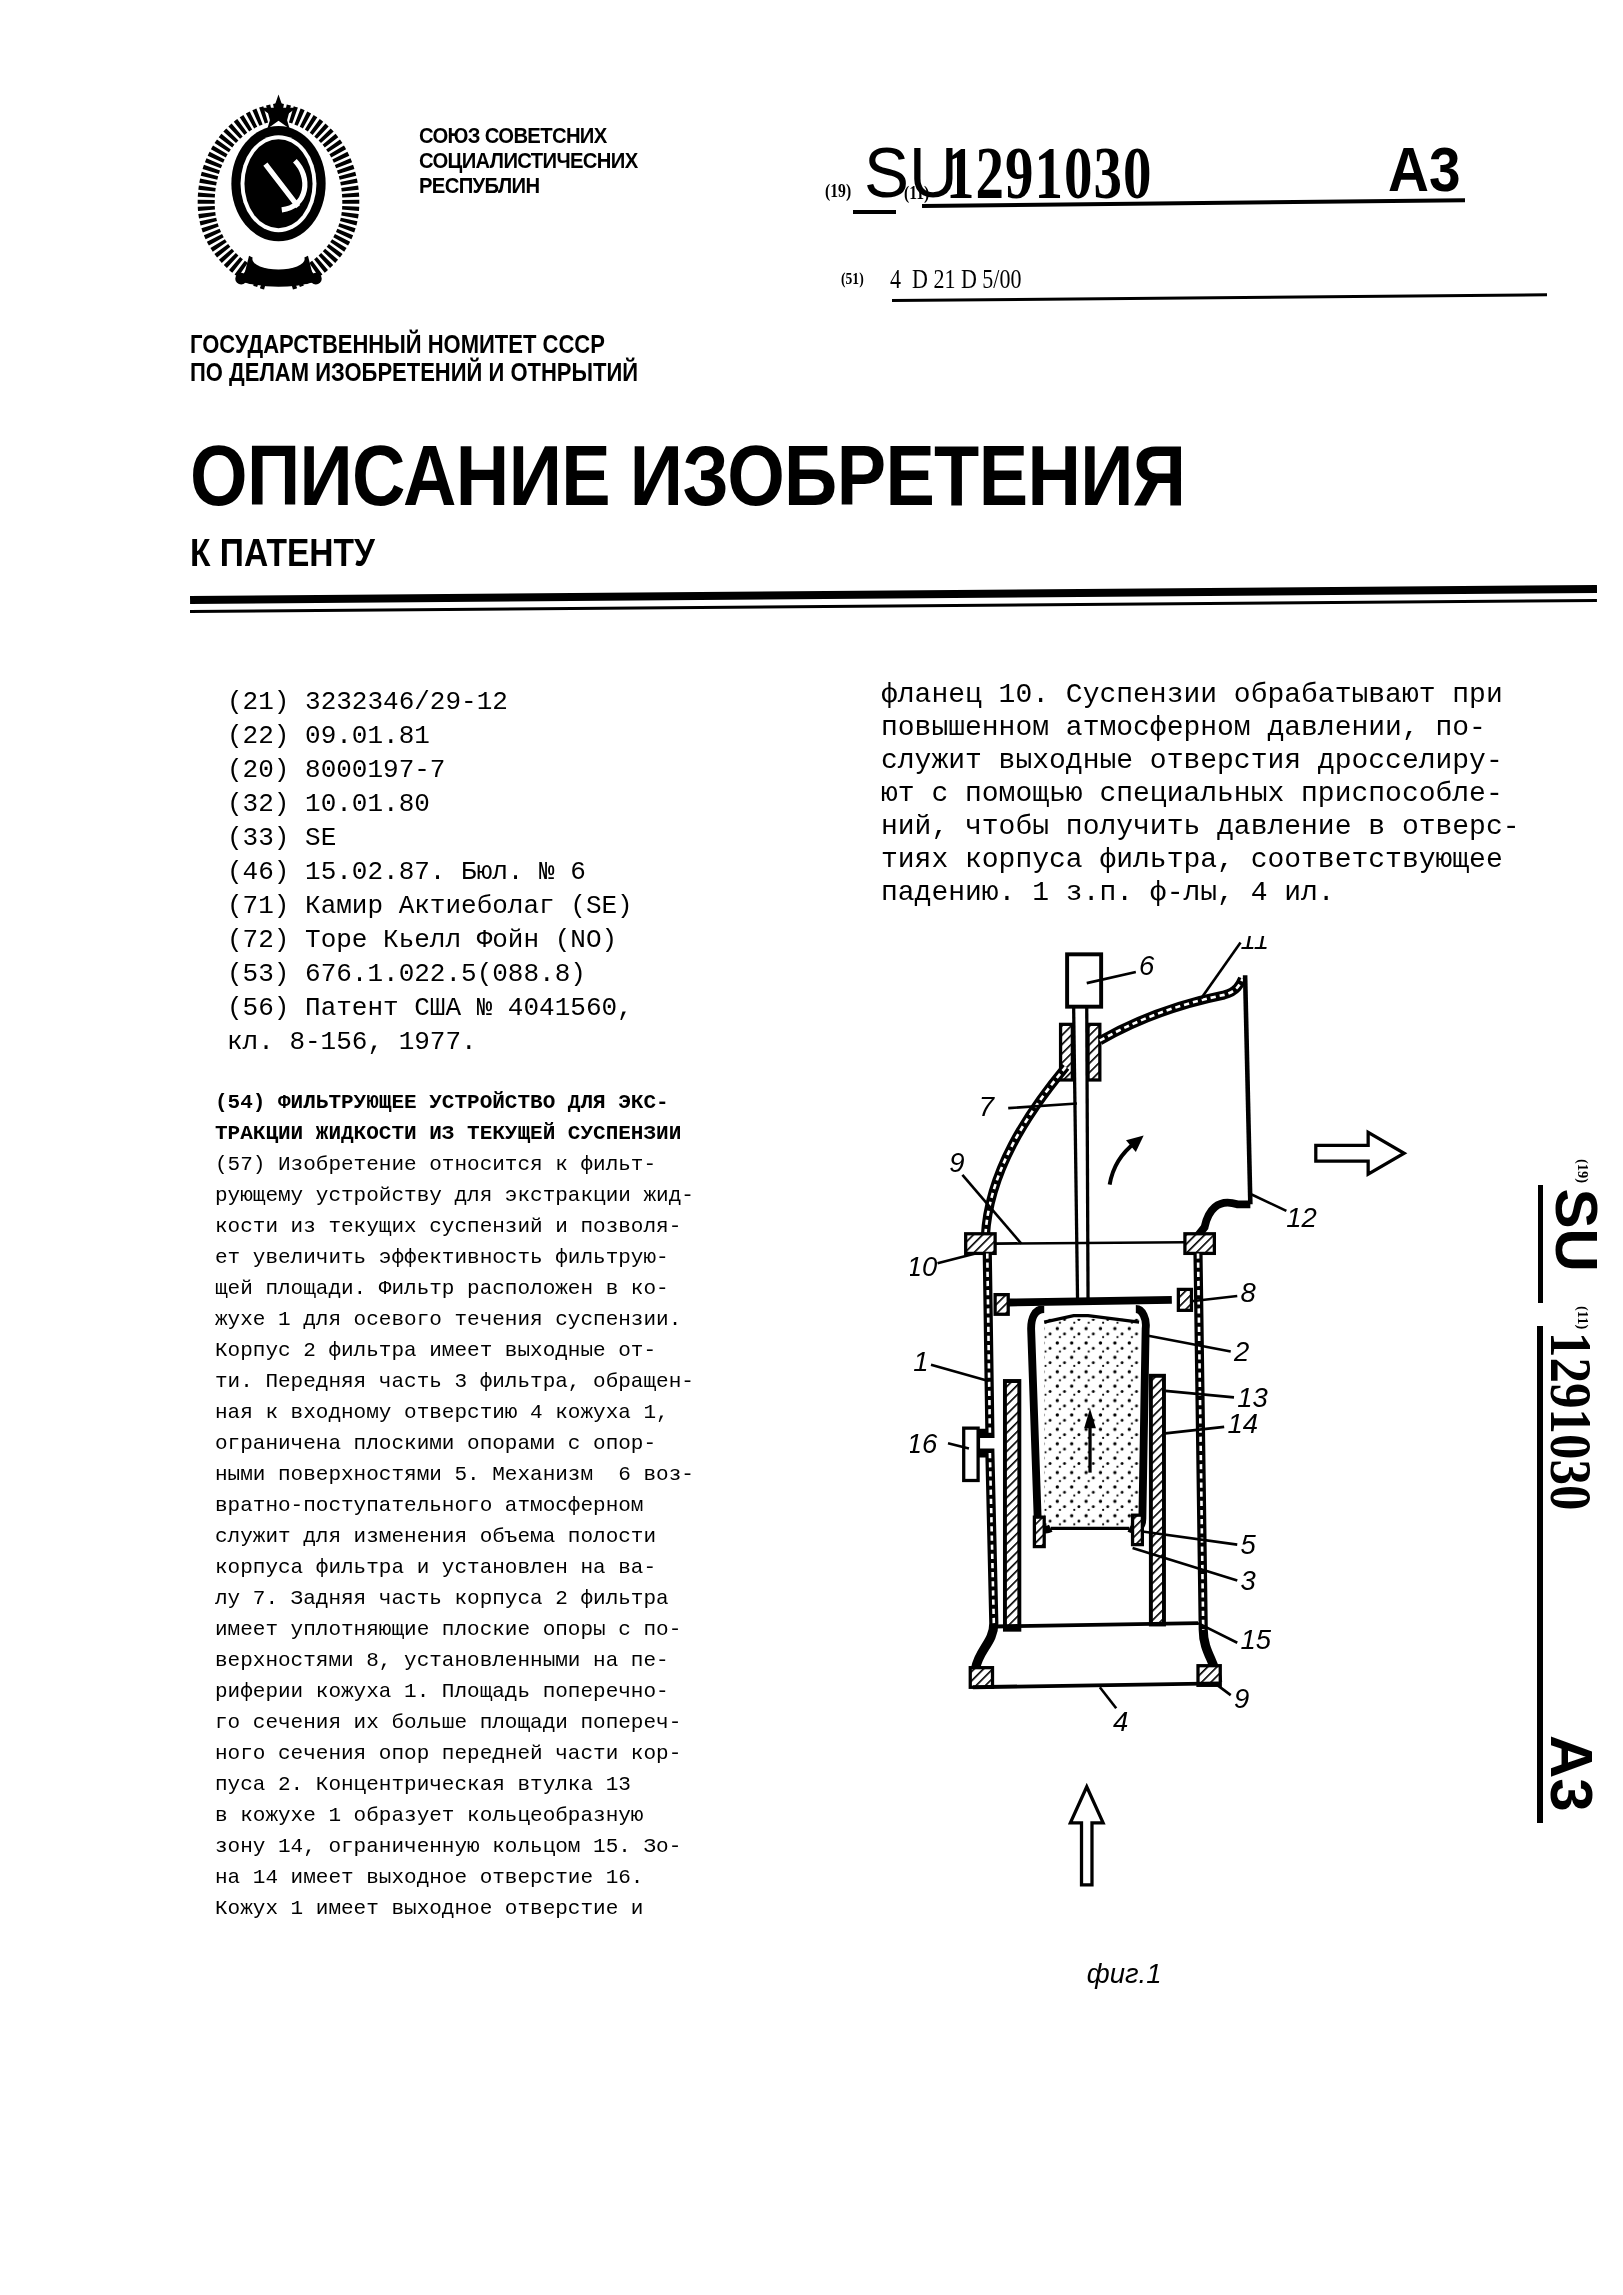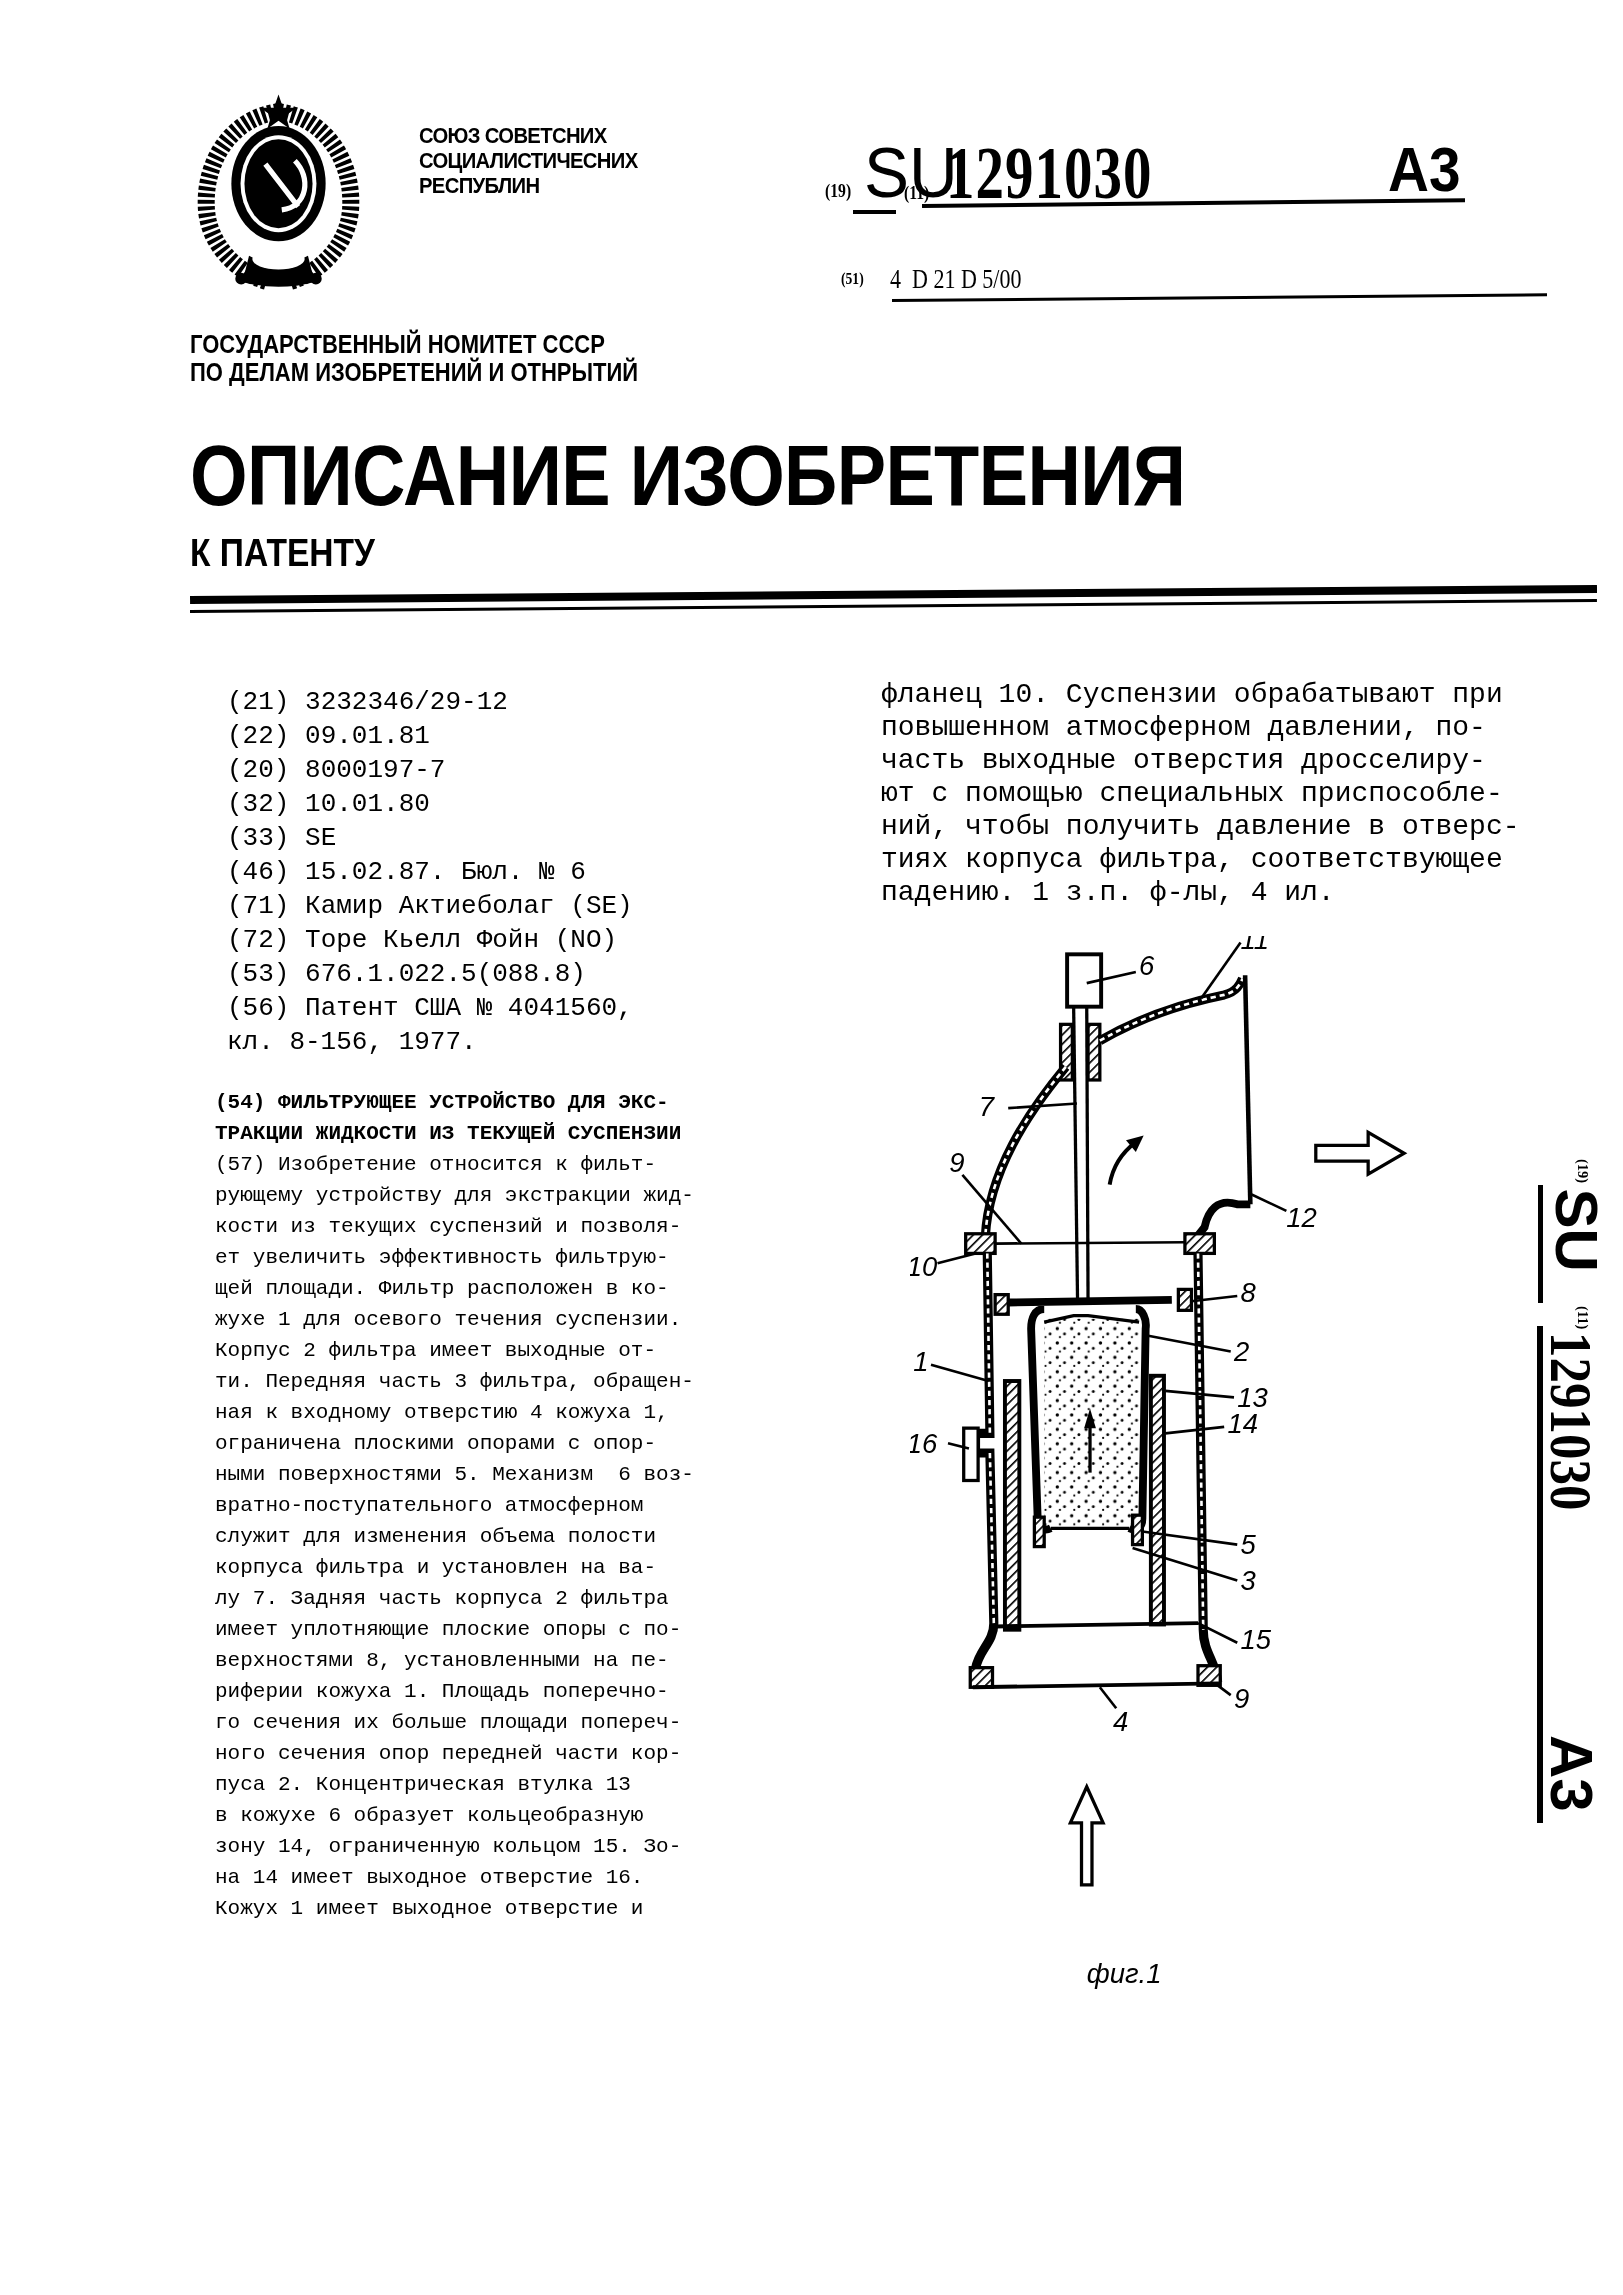--- a/index.html
+++ b/index.html
@@ -120,30 +120,30 @@
     <div>вратно-поступательного атмосферном</div>
     <div>служит для изменения объема полости</div>
     <div>корпуса фильтра и установлен на ва-</div>
     <div>лу 7. Задняя часть корпуса 2 фильтра</div>
     <div>имеет уплотняющие плоские опоры с по-</div>
     <div>верхностями 8, установленными на пе-</div>
     <div>риферии кожуха 1. Площадь поперечно-</div>
     <div>го сечения их больше площади попереч-</div>
     <div>ного сечения опор передней части кор-</div>
     <div>пуса 2. Концентрическая втулка 13</div>
-    <div>в кожухе 6 образует кольцеобразную</div>
+    <div>в кожухе 1 образует кольцеобразную</div>
     <div>зону 14, ограниченную кольцом 15. Зо-</div>
     <div>на 14 имеет выходное отверстие 16.</div>
     <div>Кожух 1 имеет выходное отверстие и</div>
   </div>
 
 <div id="rightcol" class="abs mono">
     <div>фланец 10. Суспензии обрабатывают при</div>
     <div>повышенном атмосферном давлении, по-</div>
-    <div>часть выходные отверстия дросселиру-</div>
+    <div>служит выходные отверстия дросселиру-</div>
     <div>ют с помощью специальных приспособле-</div>
     <div>ний, чтобы получить давление в отверс-</div>
     <div>тиях корпуса фильтра, соответствующее</div>
     <div>падению. 1 з.п. ф-лы, 4 ил.</div>
   </div>
 
 <div id="figure" class="abs">
   <svg width="576" height="1106" viewBox="0 0 880 1690">
     <defs>
       <pattern id="hatch" width="10" height="10" patternUnits="userSpaceOnUse" patternTransform="rotate(45)">

